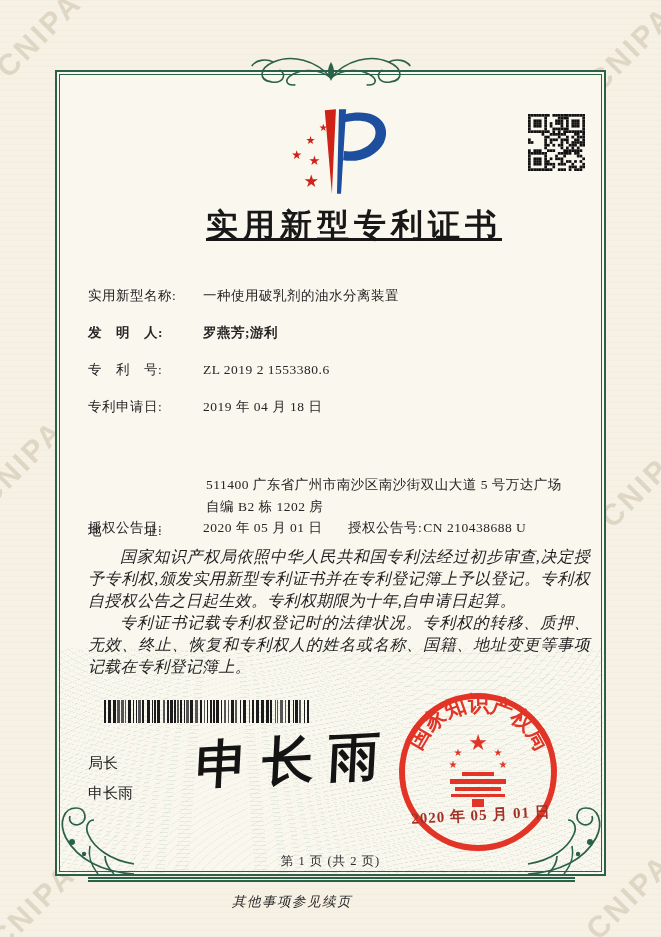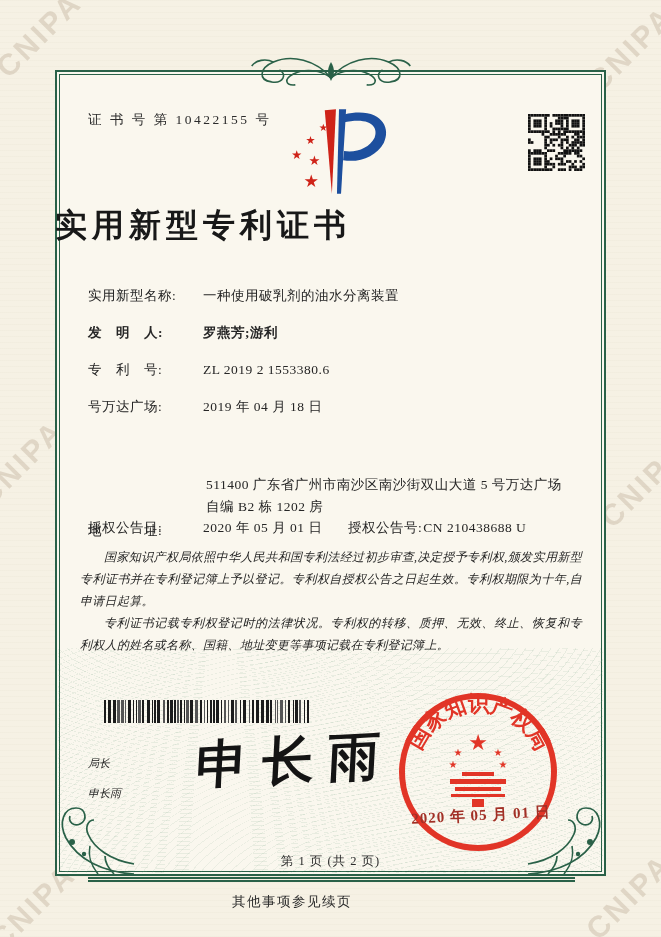--- a/index.html
+++ b/index.html
@@ -52,63 +52,63 @@
   }
   
   .cert-no {
     position:absolute; left:88px; top:111px;
     font-size:13.5px; letter-spacing:2.5px; color:#2b2b2b;
   }
   .logo-svg { position:absolute; left:278px; top:101px; width:122px; height:99px; }
   .qr { position:absolute; left:528px; top:114px; width:57px; height:57px; }
   .title {
     position:absolute; left:55px; top:204px; width:598px;
-    text-align:left; font-size:32px; font-weight:bold;
-    letter-spacing:5px; color:#181818;
+    text-align:center; font-size:32px; font-weight:bold;
+    letter-spacing:5px; color:#181818;text-decoration:underline;
   }
   
   .row { position:absolute; left:88px; font-size:13.5px; color:#262626; letter-spacing:0.5px; white-space:nowrap; }
   .row .lbl { display:inline-block; width:114px; }
   .row .val { margin-left:1px; }
   .addr-vals { display:inline-block; vertical-align:top; margin-left:4px; line-height:22px; }
   .grant-no-pair { position:absolute; left:260px; top:0;font-family:Liberation Serif, serif; }
   
   .body-text {
-    position:absolute; left:80px; top:546px; width:502px;
-    font-size:12px; line-height:22px; color:#1f1f1f;
+    position:absolute; left:88px; top:546px; width:502px;
+    font-size:16px; line-height:22px; color:#1f1f1f;
     font-style:italic; letter-spacing:0.3px;
   }
   .body-text p { text-indent:2em; margin:0; text-align:justify; }
   
   .barcode { position:absolute; left:104px; top:700px; width:206px; height:23px; }
   .signer {
     position:absolute; left:88px; top:748px;
     font-family:"Liberation Sans","DejaVu Sans",sans-serif;
-    font-size:11px; color:#222; line-height:30px;font-style:italic;
+    font-size:15px; color:#222; line-height:30px;
   }
   .handwriting {
     position:absolute; left:196px; top:726px;
     font-size:52px; color:#141414; letter-spacing:14px;
     transform:rotate(-3deg) skewX(-6deg);
     font-weight:bold;
   }
   .seal-svg { position:absolute; left:392px; top:690px; width:172px; height:168px; opacity:0.92; }
   .seal-date {
     position:absolute; left:396px; top:806px; width:170px;
     text-align:center; font-size:15px; font-weight:bold;
     color:#a23026; letter-spacing:1px; transform:rotate(-3deg);
   }
   .page-info {
     position:absolute; left:55px; top:853px; width:551px;
     text-align:center; font-size:12.5px; color:#2b2b2b; letter-spacing:1px;
   }
   .continuation {
     position:absolute; left:0; top:893px; width:584px;
     text-align:center; font-size:13.5px; color:#2b2b2b;
-    letter-spacing:1.5px;
+    font-style:italic; letter-spacing:1.5px;
   }
 </style>
 </head>
 <body>
 
 <div class="page">
 
   <div class="wm" style="left:-14px; top:18px;">CNIPA</div>
   <div class="wm" style="left:578px; top:32px;">CNIPA</div>
   <div class="wm" style="left:-32px; top:446px;">CNIPA</div>
@@ -155,21 +155,20 @@
         <path d="M86,78 C62,74 46,62 40,48 C37,41 40,34 46,34"></path>
         <path d="M50,88 C42,78 40,70 42,60"></path>
         <path d="M66,88 C60,82 57,76 57,70"></path>
       </g>
       <circle cx="24" cy="56" r="3" fill="#2a6148"></circle>
       <circle cx="36" cy="68" r="2.2" fill="#2a6148"></circle>
     </g>
   </svg>
   <div class="bottom-rule"></div>
 
-  <div class="cert-no">证 书 号 第 10422155 号</div>
 
   <svg class="logo-svg" viewBox="0 0 120 95">
     <g fill="#cf2318" font-family="'DejaVu Sans',sans-serif">
       <text x="40" y="28" font-size="10">★</text>
       <text x="27" y="41" font-size="11">★</text>
       <text x="13" y="56" font-size="12">★</text>
       <text x="30" y="62" font-size="13">★</text>
       <text x="25" y="83" font-size="17">★</text>
     </g>
     <polygon points="46,8 57,7 53,90" fill="#cf2318"></polygon>
@@ -425,21 +424,21 @@
   <div class="row" style="top:287px;">
     <span class="lbl">实用新型名称:</span><span class="val">一种使用破乳剂的油水分离装置</span>
   </div>
   <div class="row" style="top:324px;font-weight:bold;">
     <span class="lbl">发　明　人:</span><span class="val">罗燕芳;游利</span>
   </div>
   <div class="row" style="top:361px;">
     <span class="lbl">专　利　号:</span><span class="val">ZL 2019 2 1553380.6</span>
   </div>
   <div class="row" style="top:398px;">
-    <span class="lbl">号万达广场:</span><span class="val">2019 年 04 月 18 日</span>
+    <span class="lbl">专利申请日:</span><span class="val">2019 年 04 月 18 日</span>
   </div>
   <div class="row" style="top:474px;">
     <span class="lbl" style="vertical-align:top;margin-top:48px;">地　　　址:</span><span class="addr-vals"><span>511400 广东省广州市南沙区南沙街双山大道 5 号万达广场</span><br><span>自编 B2 栋 1202 房</span></span>
   </div>
   <div class="row" style="top:519px; width:500px;">
     <span class="lbl">授权公告日:</span><span class="val">2020 年 05 月 01 日</span>
     <span class="grant-no-pair"><span>授权公告号:</span><span class="val">CN 210438688 U</span></span>
   </div>
 
   <div class="body-text">

